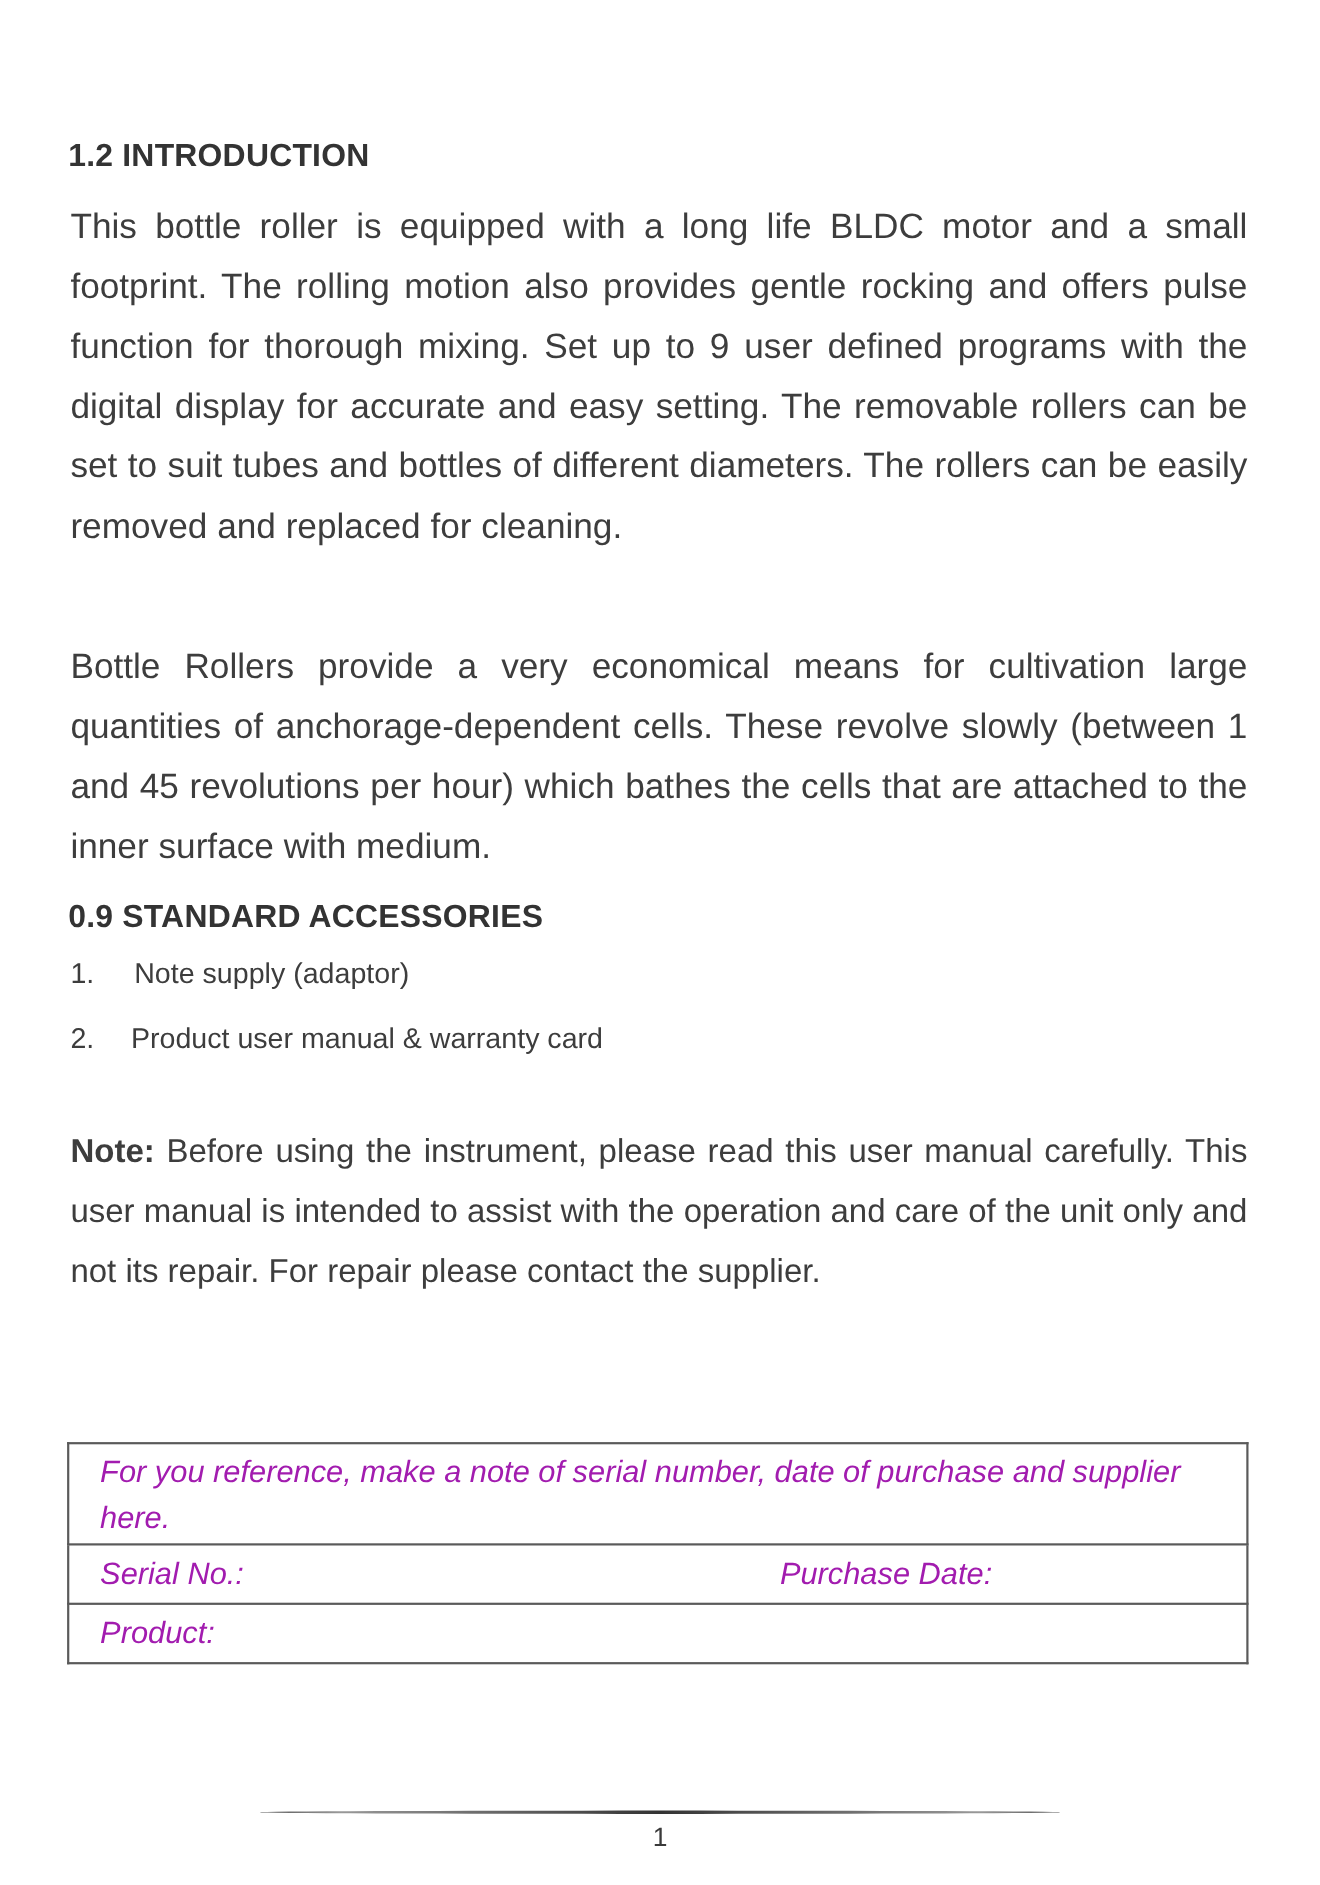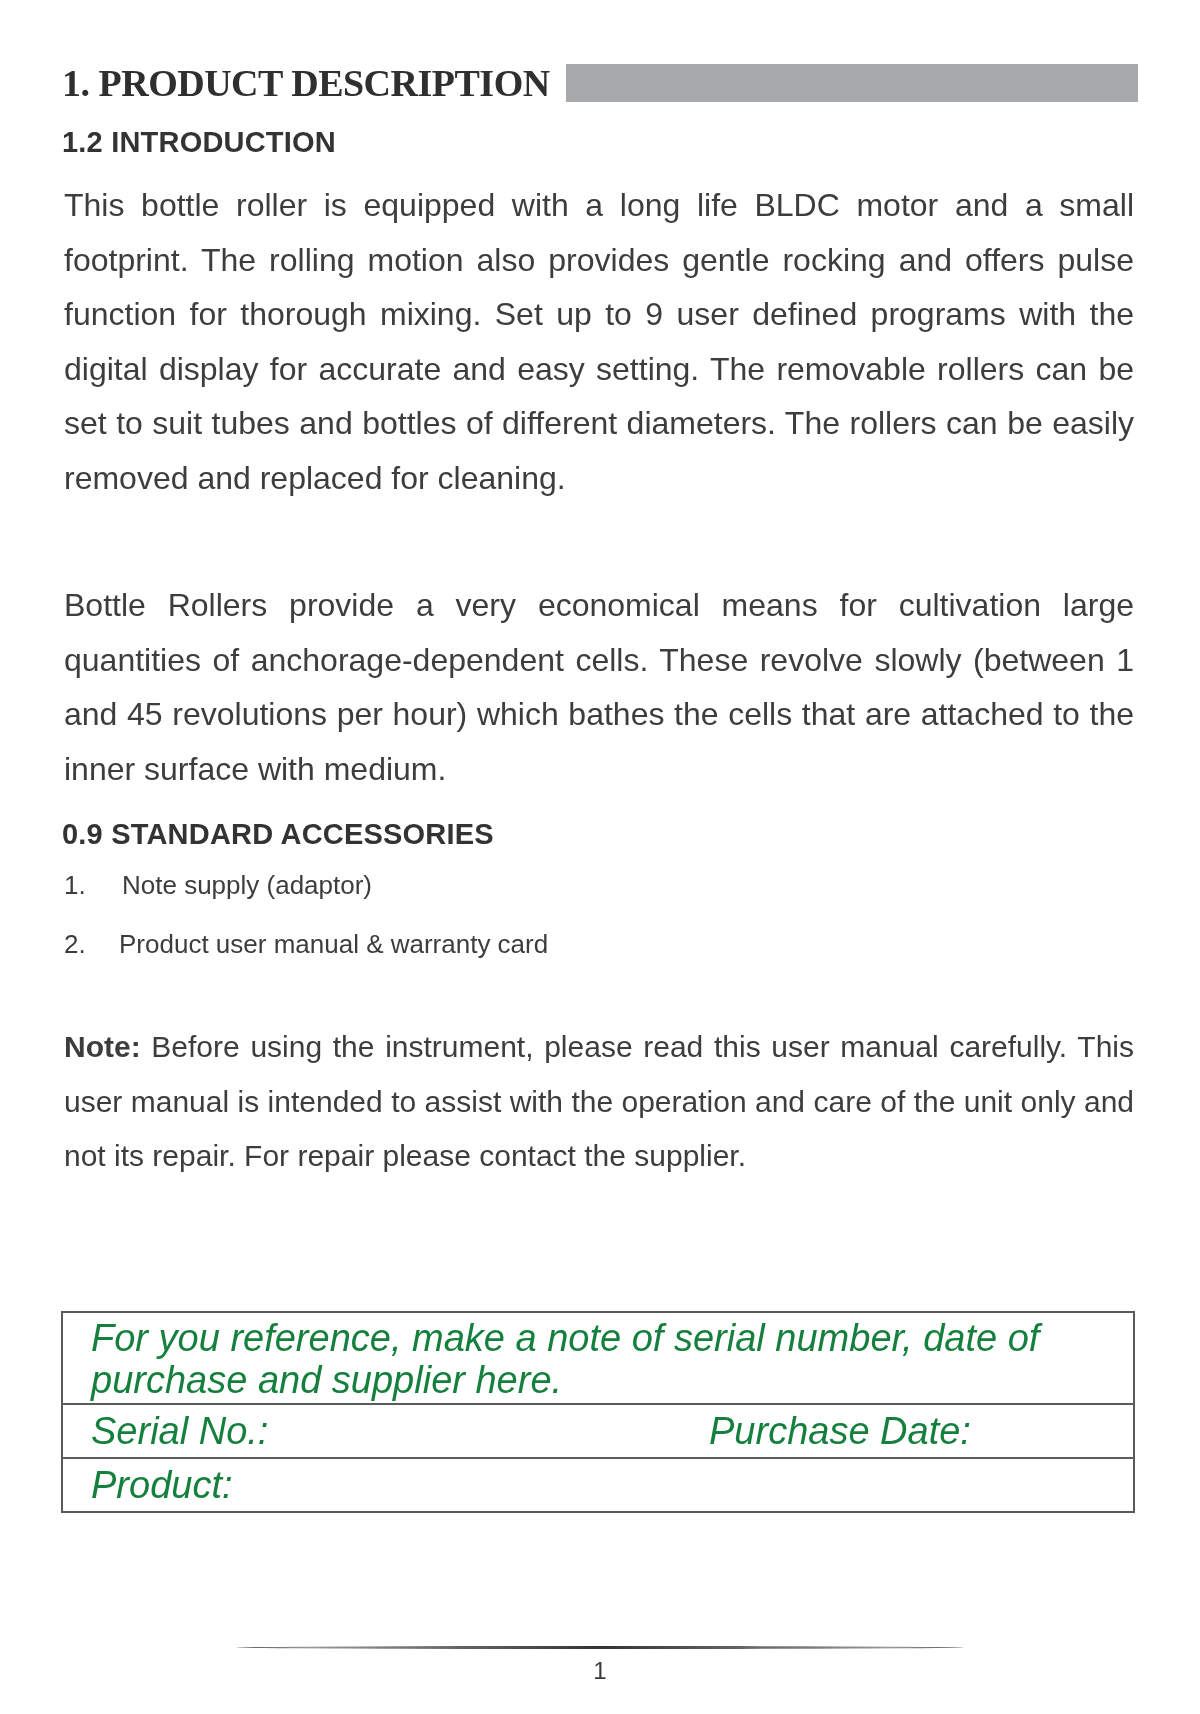--- a/index.html
+++ b/index.html
@@ -38,43 +38,39 @@
     text-align: justify; text-align-last: left;
   }
   .note b { font-weight: bold; }
 
   .ref-table {
     position: absolute; left: 61px; top: 1311px; width: 1074px;
     border: 2px solid #5a5a5a; border-collapse: collapse;
   }
   .ref-table td {
     border: 2px solid #5a5a5a; padding: 0 28px;
-    font-style: italic; font-size: 38px; color: #15803d; vertical-align: top;
+    font-style: italic; font-size: 28px; color: #a21caf; vertical-align: top;
   }
   .ref-row1 td { height: 86px; line-height: 42px; padding-top: 4px; }
   .ref-row2 td, .ref-row3 td { height: 52px; line-height: 52px; }
   .ref-row2 .inner { display: flex; }
   .ref-row2 .serial { width: 618px; }
 
   .footer-rule {
     position: absolute; left: 236px; top: 1646px; width: 728px; height: 3px;
     background: linear-gradient(to right, #555 0%, #999 10%, #333 50%, #999 90%, #555 100%);
     border-radius: 50%;
   }
   .page-num { position: absolute; left: 0; width: 1200px; top: 1657px; text-align: center; font-size: 24px; color: #3a3a3a; }
 </style>
 </head>
 <body>
 
 <div class="page">
 
-  <div class="h1-row">
-    <h1 class="h1">1. PRODUCT DESCRIPTION</h1>
-    <div class="h1-bar" style="background: rgb(167, 169, 172);"></div>
-  </div>
 
   <h2 class="h2" style="top:126px;">1.2 INTRODUCTION</h2>
   <p class="para" style="top:178px;">This bottle roller is equipped with a long life BLDC motor and a small footprint. The rolling motion also provides gentle rocking and offers pulse function for thorough mixing. Set up to 9 user defined programs with the digital display for accurate and easy setting. The removable rollers can be set to suit tubes and bottles of different diameters. The rollers can be easily removed and replaced for cleaning.</p>
 
   <p class="para" style="top:578px;">Bottle Rollers provide a very economical means for cultivation large quantities of anchorage-dependent cells. These revolve slowly (between 1 and 45 revolutions per hour) which bathes the cells that are attached to the inner surface with medium.</p>
 
   <h2 class="h2" style="top:818px;">0.9 STANDARD ACCESSORIES</h2>
   <ul class="list" style="top:870px;">
     <li>
       <span class="num">1.</span>

